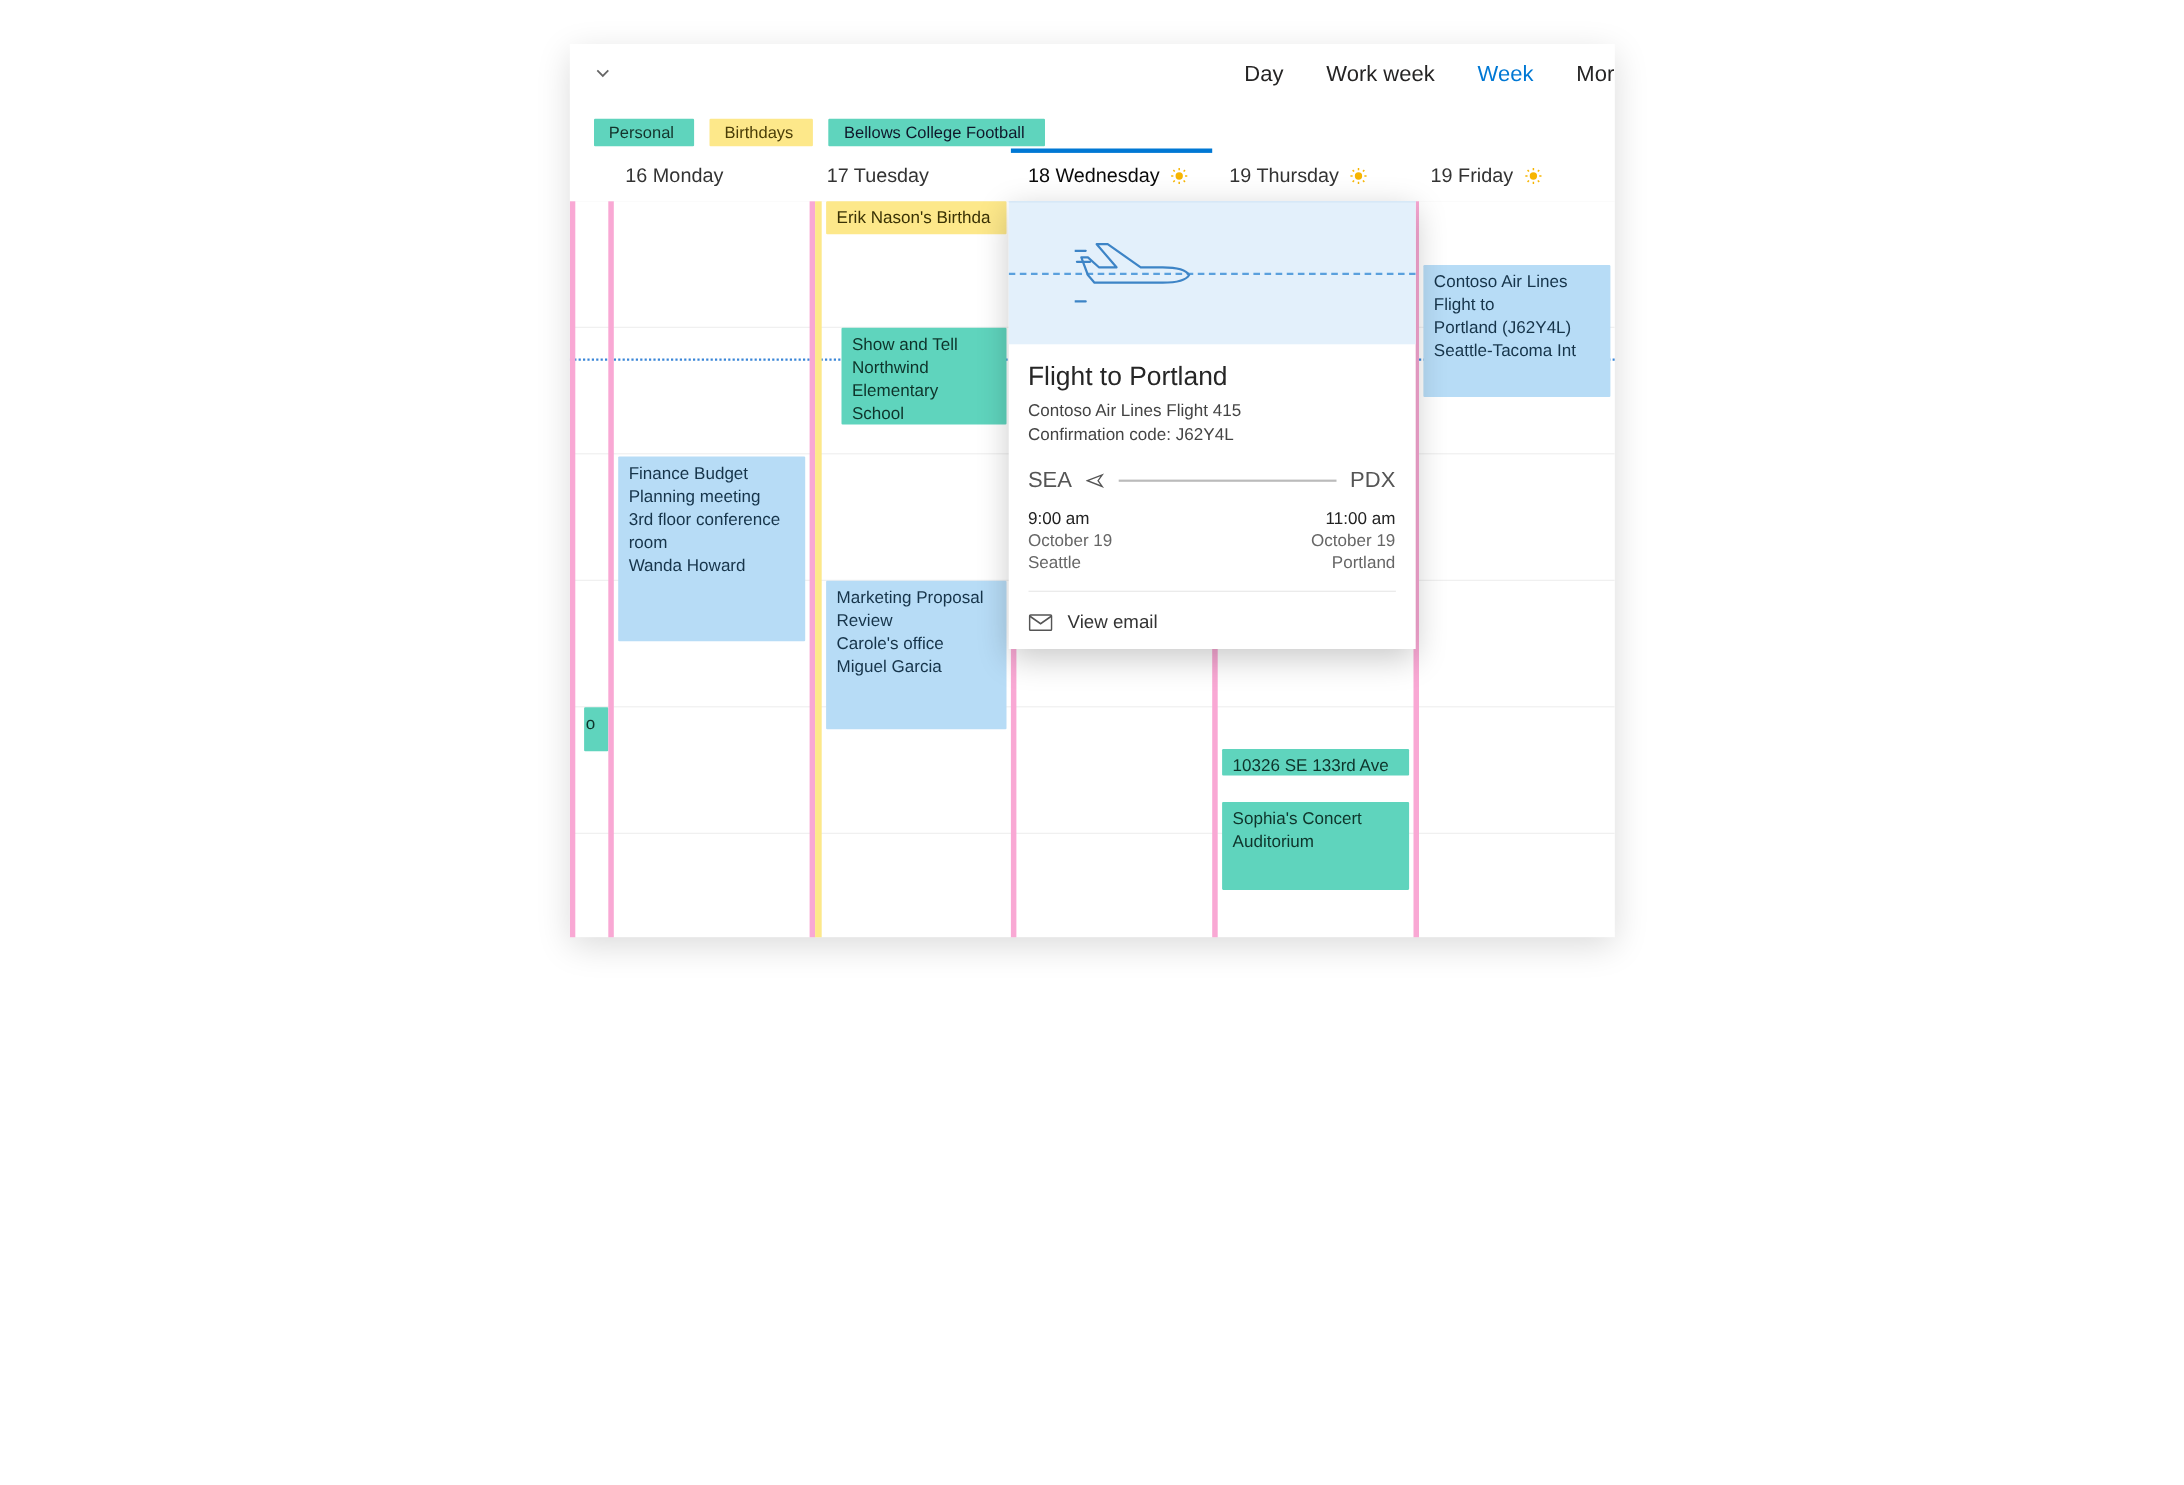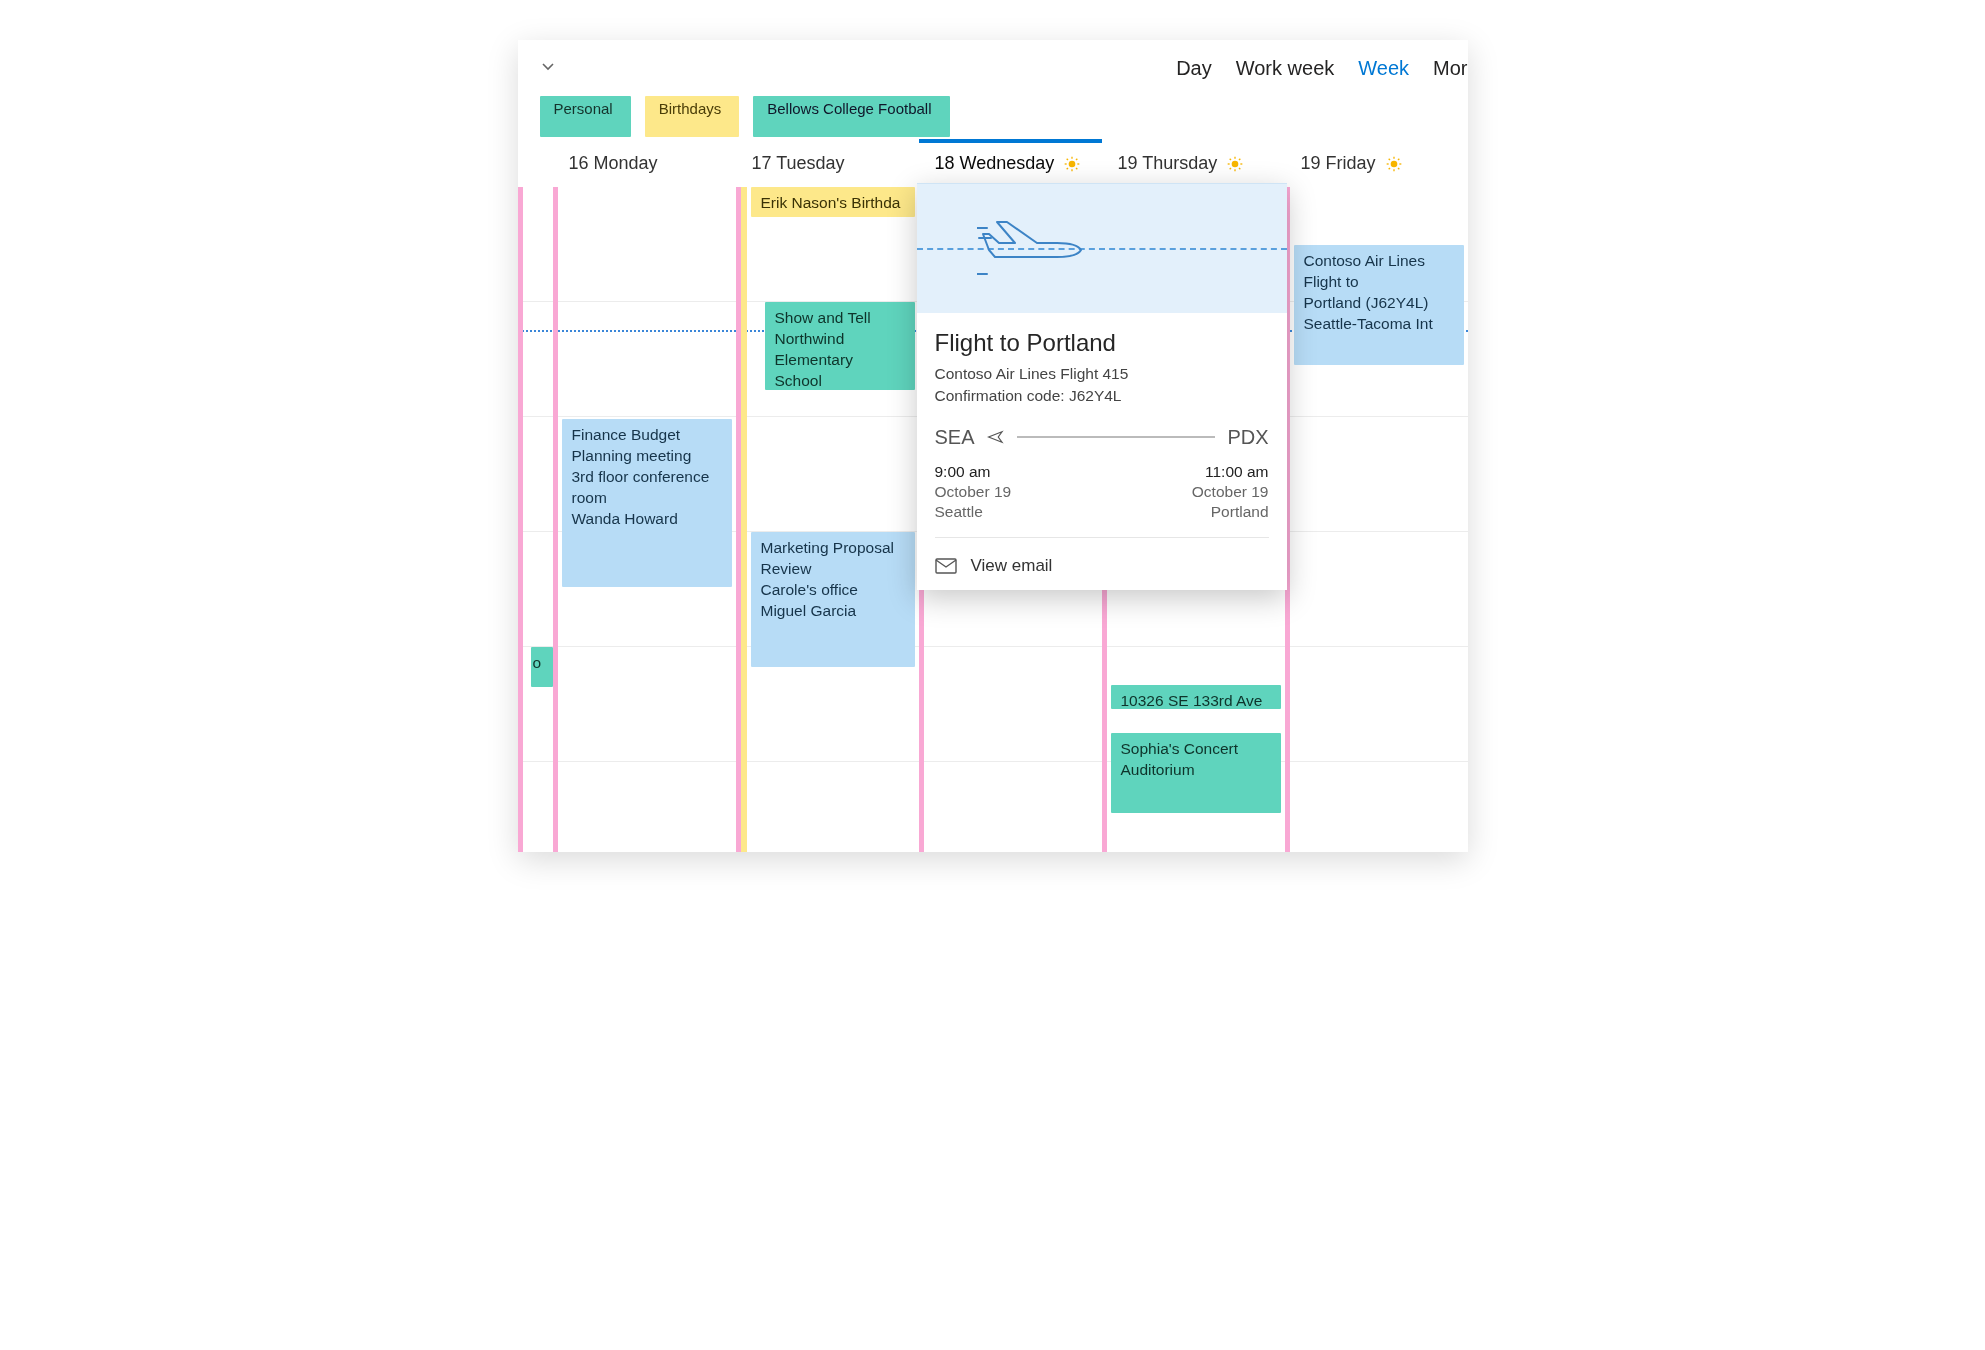--- a/index.html
+++ b/index.html
@@ -24,31 +24,32 @@
   .topbar {
     height: 56px;
     display: flex;
     align-items: center;
     justify-content: space-between;
     padding: 0 0 0 18px;
     font-size: 20px;
   }
   .topbar .left { display:flex; align-items:center; }
   .chevron { color:#666; font-size:14px; padding:4px; }
-  .views { display:flex; gap:24px; align-items:center; padding-right:0; }
+  .views { display:flex; gap:39px; align-items:center; padding-right:0; }
   .views span { cursor:pointer; }
   .views .sel { color:#0078d4; }
   
   .legendrow {
     display:flex; gap:14px; padding: 0 0 6px 22px;
   }
   .legend {
-    padding: 4px 18px 20px 14px;
+    padding: 4px 18px 4px 14px;
     font-size: 15px;
     border-radius: 1px;
+    margin-top: 12px;
   }
   .teal   { background:#5fd4bd; color:#14332c; }
   .yellow { background:#fde88a; color:#4a3d07; }
   .teal2  { background:#5fd4bd; color:#0f172a; }
   
   .dayheaders {
     display:grid;
     grid-template-columns: 35px repeat(5, 1fr);
     font-size: 18px;
     color:#333;

